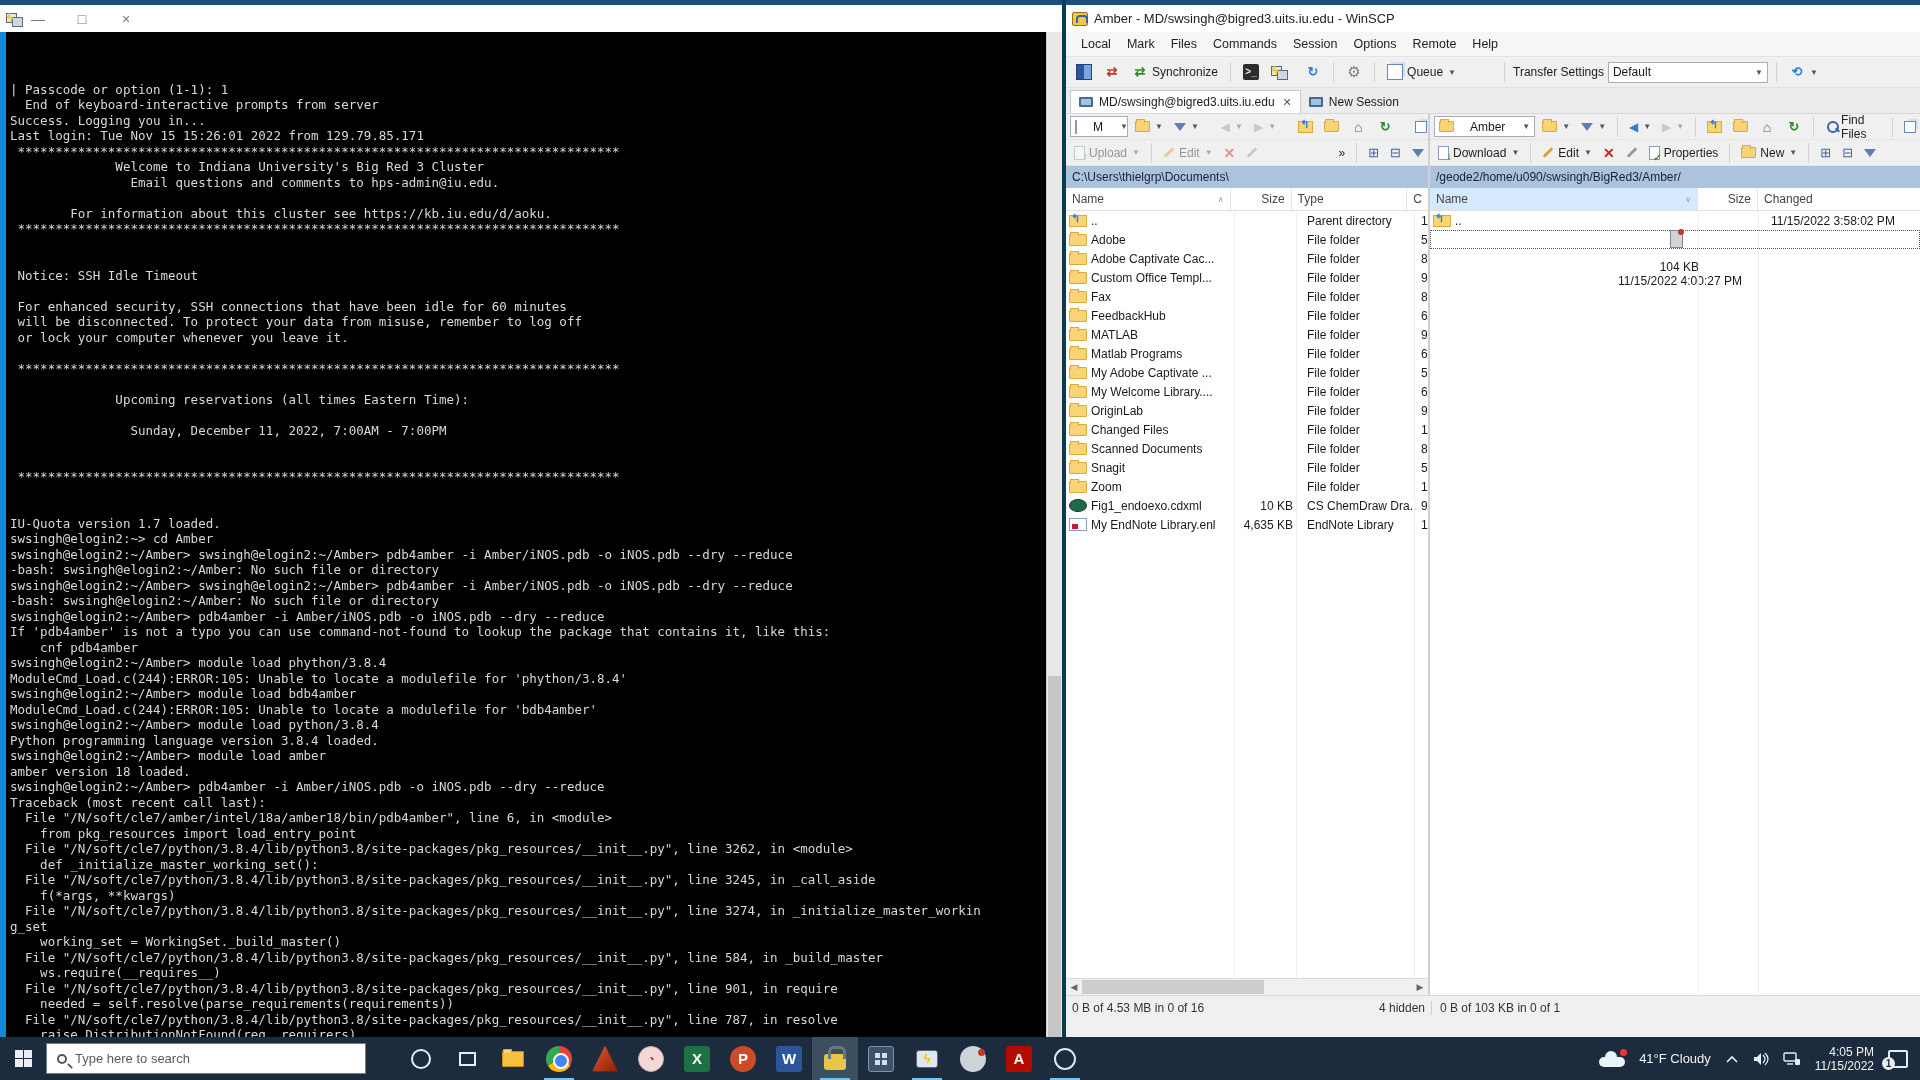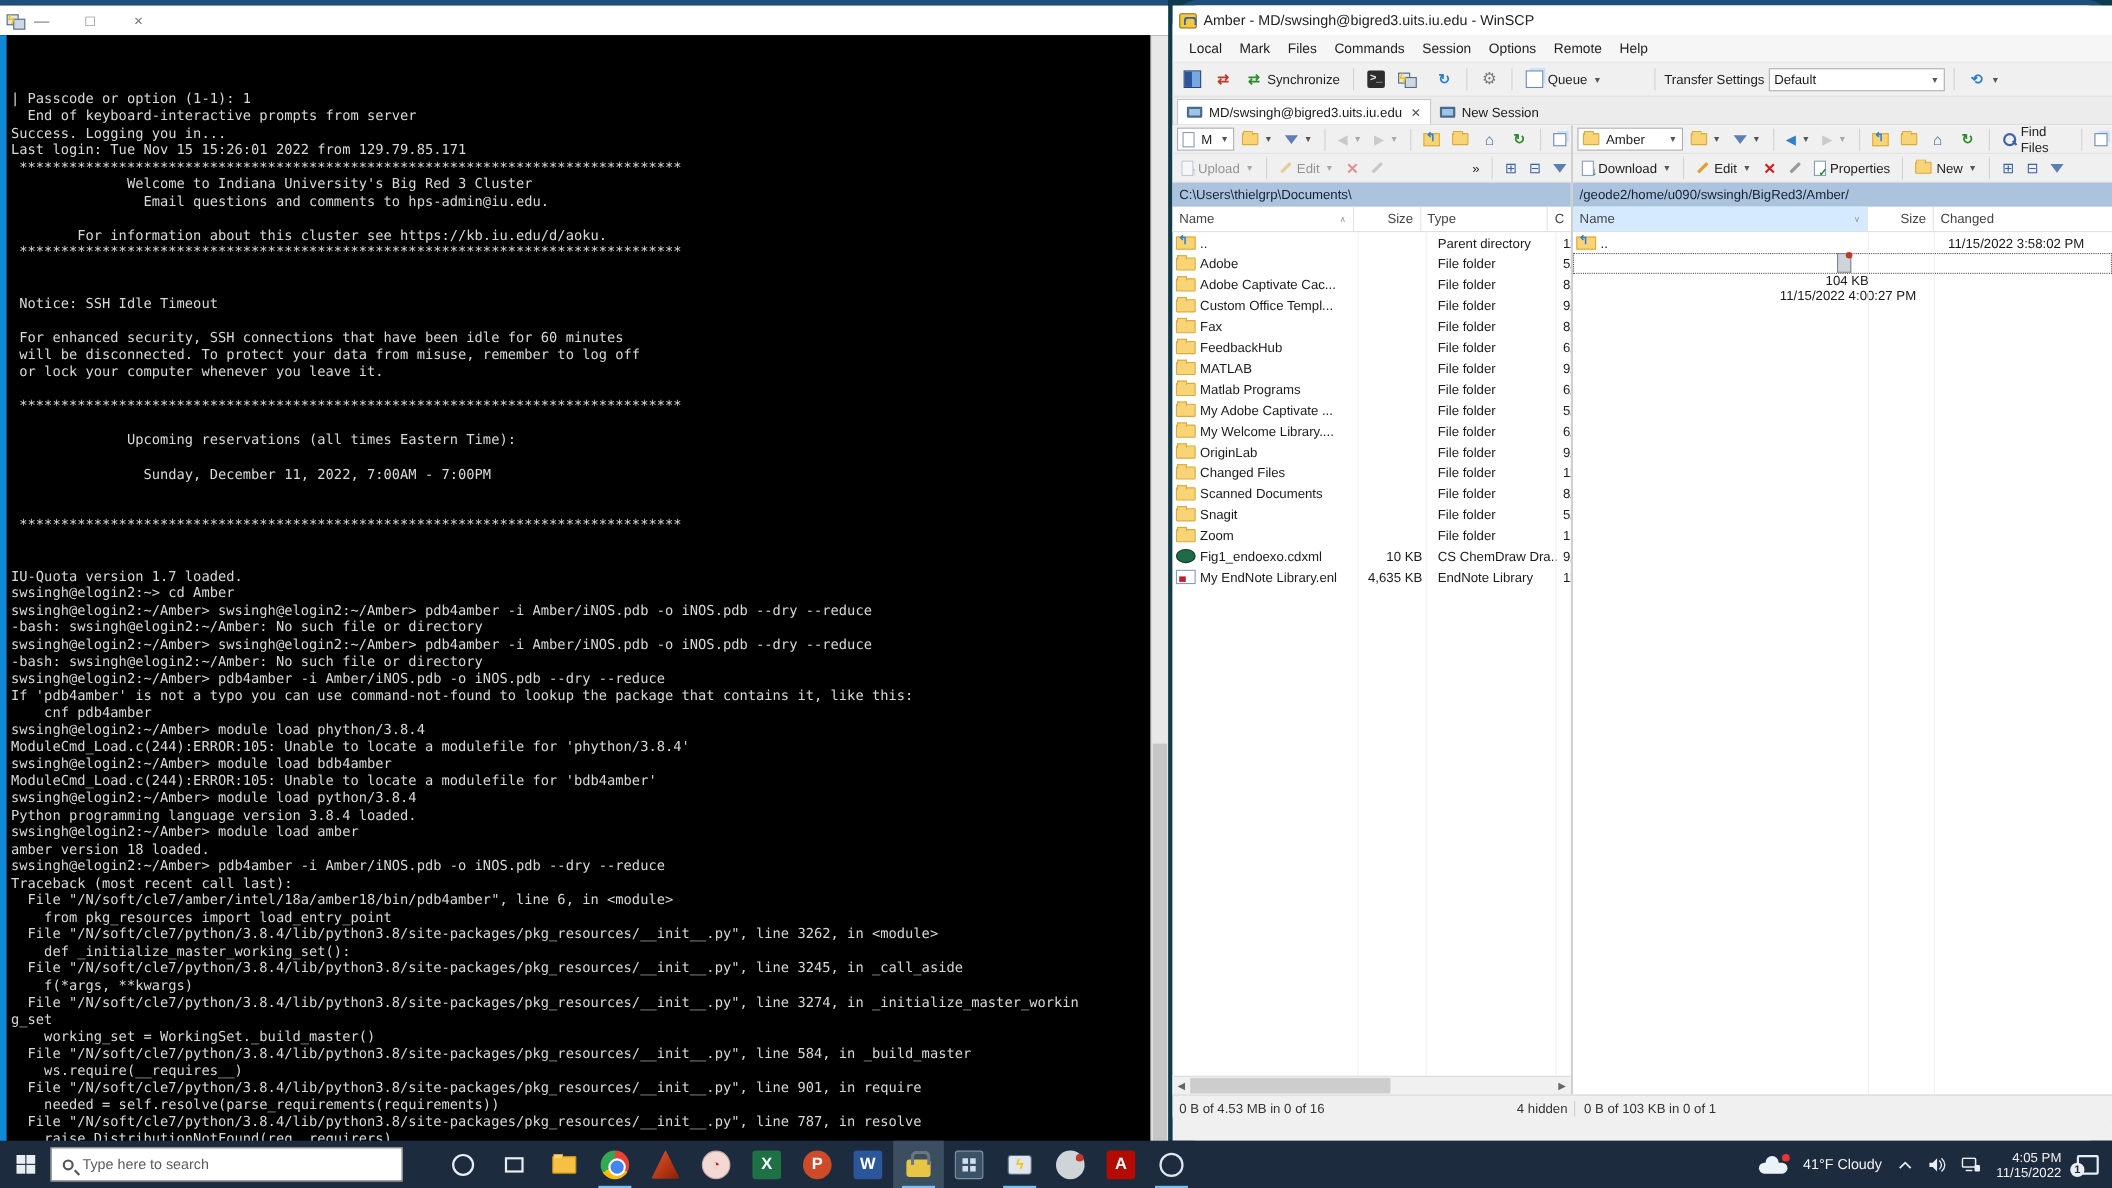--- a/index.html
+++ b/index.html
@@ -21,41 +21,41 @@
   .term { flex:1; padding:3px 0 0 4px; font-family:"DejaVu Sans Mono", monospace;
           font-size:12.5px; line-height:15.5px; color:#d8d8d8; white-space:pre; overflow:hidden; }
   .tline { height:15.5px; }
   .prompt-line { display:flex; align-items:center; height:15.5px; }
   .cursor { display:inline-block; width:7px; height:13px; border:1px solid #2fbf2f; margin-left:1px; }
   .pscroll { flex:0 0 16px; background:#e8e8e8; position:relative; border-left:1px solid #cfcfcf; }
   .pscroll .thumb { position:absolute; left:1px; right:1px; bottom:2px; height:38%; background:#c6c6c6; }
 
   
   .winscp { position:absolute; left:1066px; top:0; width:854px; height:1037px;
-            border-top:5px solid #1d4f7c; background:#f0f0f0; display:flex; flex-direction:column; font-size:12px; color:#1a1a1a;border-radius:23px; }
+            border-top:5px solid #1d4f7c; background:#f0f0f0; display:flex; flex-direction:column; font-size:12px; color:#1a1a1a; }
   .ws-title { height:27px; background:#fff; display:flex; align-items:center; padding:0 6px; flex:0 0 auto; }
   .ws-ico { width:16px; height:14px; background:#f3c93d; border:1px solid #8a6d1d; border-radius:2px; margin-right:6px; position:relative;}
   .ws-ico::after{content:""; position:absolute; left:3px; top:2px; width:8px; height:6px; border:2px solid #3a62a8; border-bottom:none; border-radius:4px 4px 0 0;}
   .ws-title .t { font-size:13px; color:#222; }
   .ws-menu { height:25px; background:#f6f6f6; display:flex; align-items:center; padding-left:8px; gap:2px; border-bottom:1px solid #e3e3e3; flex:0 0 auto;}
   .menu-item { padding:3px 7px; font-size:12.5px; color:#222; }
   .ws-toolbar { height:31px; background:#f0f0f0; display:flex; align-items:center; padding-left:6px; border-bottom:1px solid #e0e0e0; flex:0 0 auto; gap:4px;}
   .tsep { width:1px; height:20px; background:#d2d2d2; margin:0 4px; }
   .tbtn { display:flex; align-items:center; gap:4px; padding:3px 4px; border-radius:2px; font-size:12px; color:#222; }
   .tbtn.dis { opacity:.45; }
   .caret { font-size:8px; color:#555; margin-left:1px; }
   .ico { display:inline-block; width:16px; height:16px; position:relative; font-size:13px; line-height:16px; text-align:center; }
   .ico-grid { background:linear-gradient(90deg,#2b579a 50%,#7aa7e0 50%); border:1px solid #24437a; }
   .ico-sync1 { color:#c0392b; font-weight:bold; }
   .ico-sync2 { color:#2e8b2e; font-weight:bold; }
   .ico-term { background:#2d2d2d; color:#e8e8e8; font-size:10px; font-weight:bold; border-radius:2px; }
   .ico-gear { color:#7d7d7d; font-size:15px; }
   .ico-queue { background:#fff; border:1px solid #6a87b5; box-shadow:3px -3px 0 -1px #cfe0f5; }
   .ico-transfer { color:#2e7fd0; font-weight:bold; }
-  .combo { background:#fff; border:1px solid #abadb3; height:21px; display:flex; align-items:center; padding:0 4px; gap:6px; font-size:12px; }
+  .combo { background:#fff; border:1px solid #abadb3; height:21px; display:flex; align-items:center; padding:0 4px; gap:16px; font-size:12px; }
   .folder-g { display:inline-block; width:15px; height:11px; background:#f9d476; border:1px solid #d9ab3c; border-radius:1px; position:relative; }
   .folder-g::before { content:""; position:absolute; left:0; top:-3px; width:7px; height:3px; background:#f9d476; border:1px solid #d9ab3c; border-bottom:none; border-radius:1px 1px 0 0; }
   .arrow-b { color:#2e7fd0; } .arrow-g { color:#9a9a9a; }
   .ico-home { color:#3a62a8; font-size:14px; }
   .ico-refresh { color:#2e8b2e; font-weight:bold; }
   .funnel { display:inline-block; width:0; height:0; border-left:6px solid transparent; border-right:6px solid transparent; border-top:8px solid #5b7fb4; }
   .ico-find { position:relative; }
   .ico-find::before { content:""; position:absolute; left:2px; top:2px; width:8px; height:8px; border:2px solid #3a62a8; border-radius:50%; }
   .ico-find::after { content:""; position:absolute; left:10px; top:10px; width:5px; height:2px; background:#3a62a8; transform:rotate(45deg); }
   .pencil { display:inline-block; width:12px; height:3px; background:#e0a030; transform:rotate(-45deg); border-radius:1px; }
@@ -98,21 +98,21 @@
   .fi-pdb { background:#cfd4d9; border:1px solid #7e8791; width:13px; height:12px; }
   .fi-pdb::after { content:""; position:absolute; right:-2px; top:-2px; width:6px; height:6px; background:#c0392b; border-radius:50%; }
 
   
   .left .c-name { width:150px; padding:0 4px; overflow:hidden; white-space:nowrap; }
   .left .c-size { width:62px; text-align:right; padding-right:6px; }
   .left .c-type { width:118px; padding-left:8px; overflow:hidden; white-space:nowrap; }
   .left .c-chg  { flex:1; overflow:hidden; white-space:nowrap; padding-left:4px; }
   
   .right .c-name { width:250px; padding:0 4px; overflow:hidden; white-space:nowrap; }
-  .right .c-size { width:60px; text-align:right; padding-right:6px; }
+  .right .c-size { width:60px; text-align:right; padding-right:6px;margin-top:12px; }
   .right .c-chg  { flex:1; padding-left:10px; white-space:nowrap; }
 
   .gridline { position:absolute; top:0; bottom:0; width:1px; background:#f0f0f0; }
   .hscroll { height:17px; background:#f0f0f0; border-top:1px solid #ddd; display:flex; align-items:center; flex:0 0 auto; }
   .hscroll .ar { width:16px; text-align:center; color:#666; font-size:9px; }
   .hscroll .track { flex:1; height:100%; position:relative; }
   .hscroll .thumb { position:absolute; left:0; top:1px; bottom:1px; width:55%; background:#cdcdcd; }
 
   .ws-status { height:24px; background:#f0f0f0; border-top:1px solid #d8d8d8; display:flex; align-items:center; font-size:12px; color:#333; flex:0 0 auto; }
   .ws-status .sec-l { width:366px; display:flex; padding:0 6px; border-right:1px solid #cfcfcf; }

